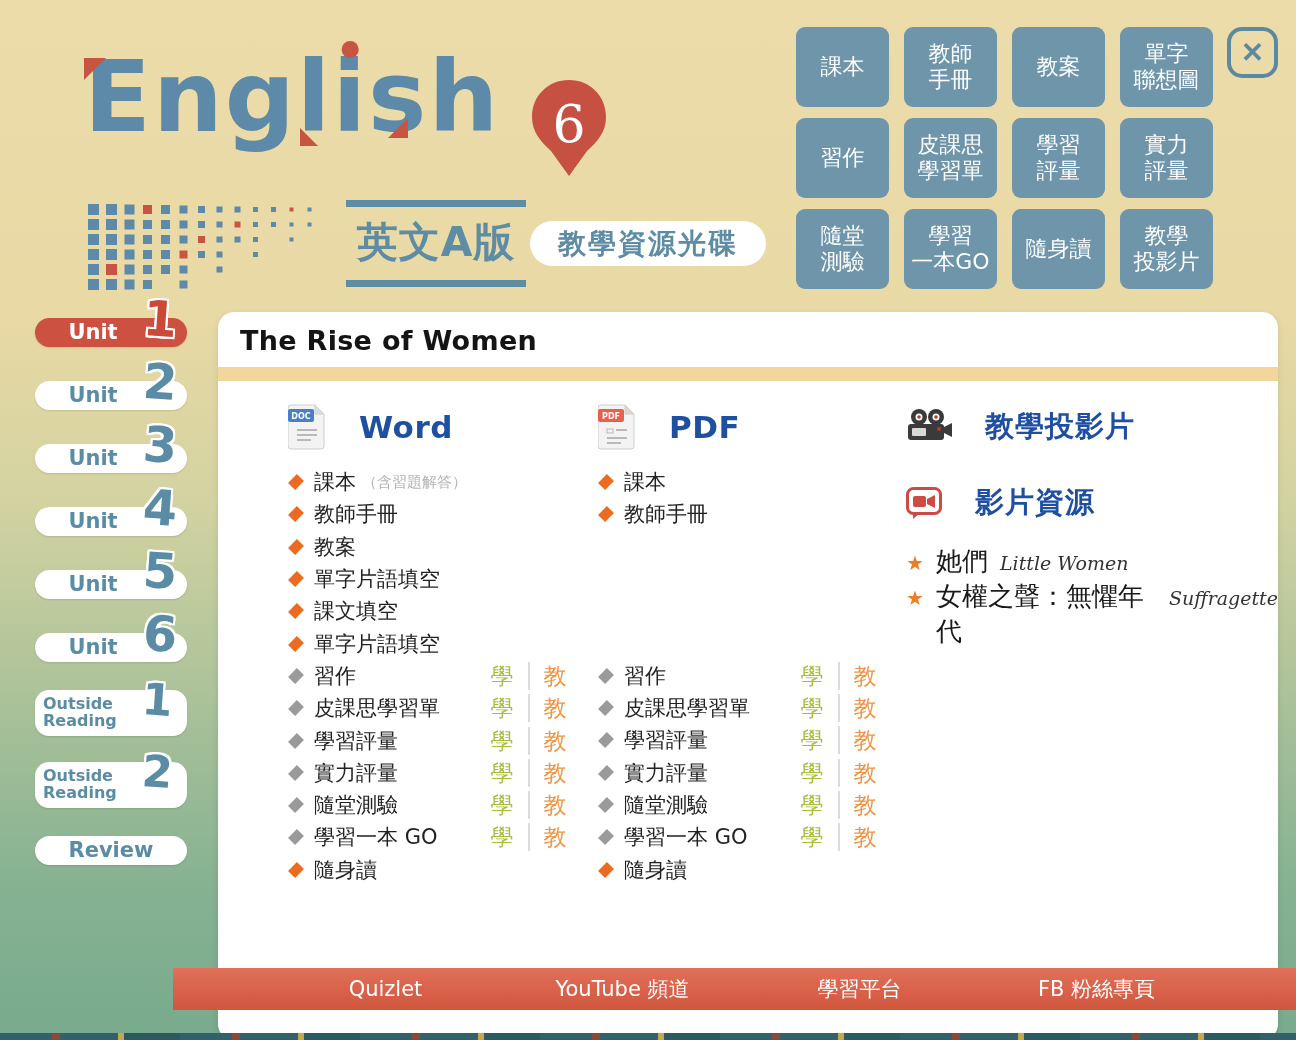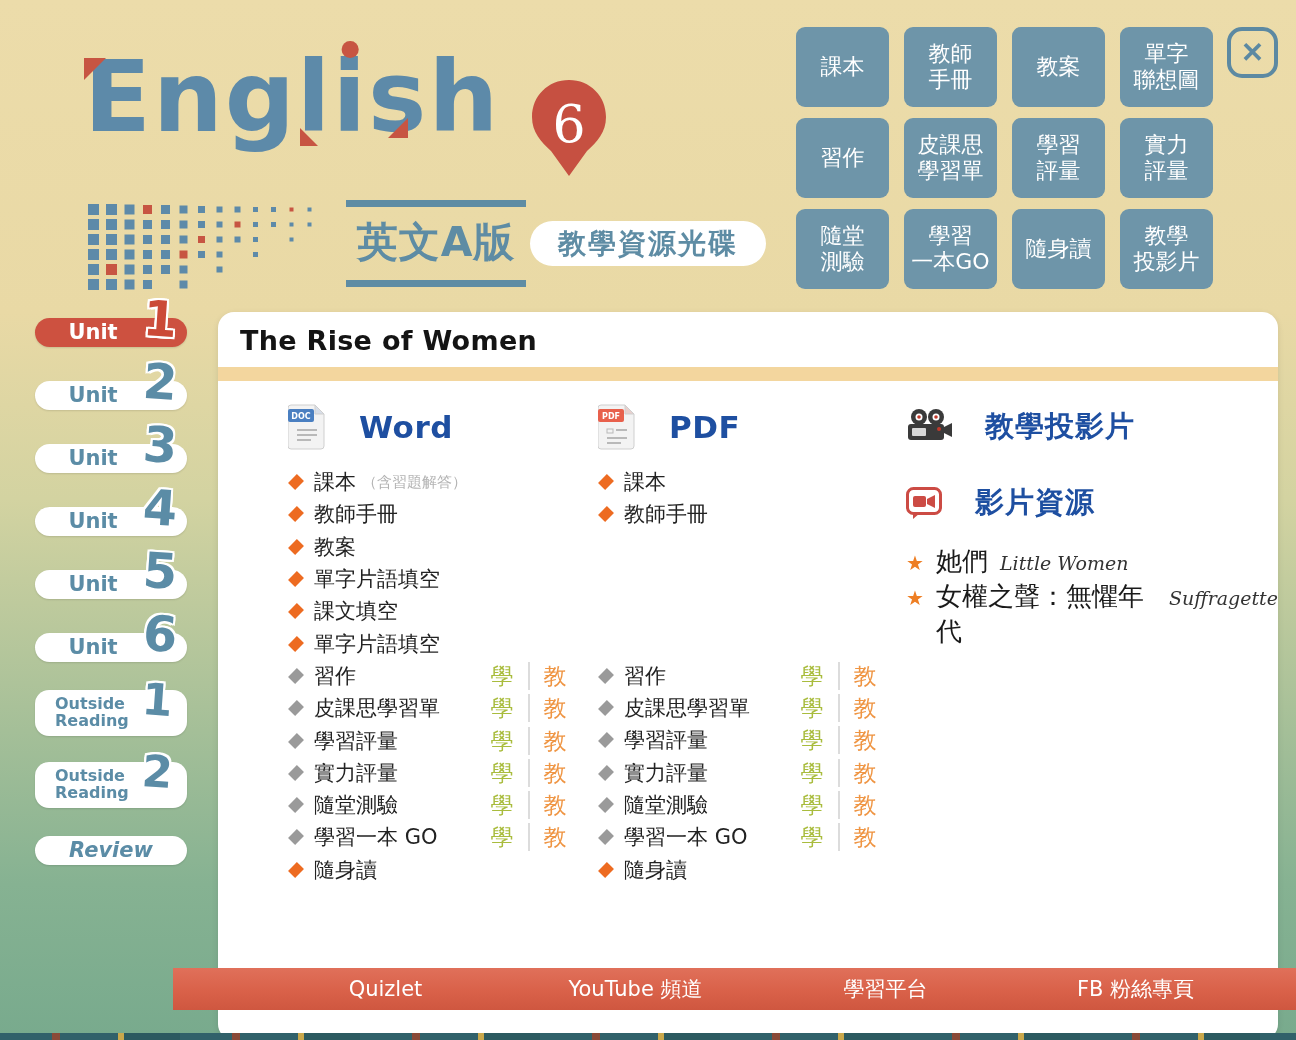--- a/index.html
+++ b/index.html
@@ -52,25 +52,25 @@
   .side-item .pill-num { position:absolute; right:10px; top:-23px; font-size:49px; font-weight:bold;
     color:#5b8ca6; transform:rotate(4deg); line-height:1;
     text-shadow:2px 0 0 #fff,-2px 0 0 #fff,0 2px 0 #fff,0 -2px 0 #fff,2px 2px 0 #fff,-2px -2px 0 #fff,2px -2px 0 #fff,-2px 2px 0 #fff; }
   .side-item.active { background:#cd5140; }
   .side-item.active .pill-label { color:#fff; }
   .side-item.active .pill-num { color:#cb4a37; }
   .side-item:nth-child(1){top:318px;} .side-item:nth-child(2){top:381px;}
   .side-item:nth-child(3){top:444px;} .side-item:nth-child(4){top:507px;}
   .side-item:nth-child(5){top:570px;} .side-item:nth-child(6){top:633px;}
   .side-item.tall { height:46px; border-radius:14px; }
-  .side-item.tall .pill-label { font-size:16px; justify-content:flex-start; padding-left:20px; }
+  .side-item.tall .pill-label { font-size:16px; justify-content:flex-start; padding-left:8px; }
   .side-item.tall .pill-num { font-size:44px; top:-12px; right:14px; }
   .side-item:nth-child(7){top:690px;} .side-item:nth-child(8){top:762px;}
   .side-item:nth-child(9){top:836px;}
-  .side-item.review .pill-label { right:0;font-style:italic; }
+  .side-item.review .pill-label { right:0; }
 
   
   .panel { position:absolute; left:218px; top:312px; width:1060px; height:728px;
     background:#fff; border-radius:16px; box-shadow:0 2px 6px rgba(0,0,0,.10); overflow:hidden; }
   .panel-title { position:absolute; left:22px; top:13px; font-size:27px; font-weight:bold;
     color:#141414; letter-spacing:.3px; }
   .band { position:absolute; left:0; top:55px; width:100%; height:14px; background:#f3d69e; }
 
   .col { position:absolute; top:90px; }
   .col-word { left:70px; } .col-pdf { left:380px; } .col-media { left:688px; }
@@ -97,21 +97,21 @@
   .movie-row { display:flex; align-items:baseline; height:35px; cursor:pointer; }
   .star { color:#ee7e23; font-size:20px; margin-right:12px; }
   .movie-title { font-size:26px; color:#1a1a1a; }
   .movie-en { font-family:"DejaVu Serif","Liberation Serif",serif; font-style:italic;
     font-size:19px; color:#333; margin-left:12px; }
 
   
   .footer-bar { position:absolute; left:173px; top:968px; width:1123px; height:42px;
     background:linear-gradient(180deg,#e0705a 0%,#d96149 55%,#cf5740 100%); }
   .footer-links { position:absolute; left:100px; top:0; height:42px; display:grid;
-    grid-template-columns:repeat(4,225px); gap:25px; }
+    grid-template-columns:repeat(4,225px); gap:12px; }
   .footer-link { color:#fff; font-size:21px; display:flex; align-items:center;
     justify-content:center; cursor:pointer; white-space:nowrap; }
   .publisher { position:absolute; left:28px; top:1030px; display:flex; align-items:center;
     gap:10px; color:#fff; }
   .publisher-name { font-family:"DejaVu Serif","Liberation Serif",serif; font-size:27px;
     letter-spacing:4px; }
   .bottom-strip { position:absolute; left:0; bottom:0; width:1296px; height:7px;
     background:repeating-linear-gradient(90deg,#31616a 0 52px,#8a4a38 52px 60px,#31616a 60px 118px,#c9a84c 118px 124px,#2c5a60 124px 180px); }
 </style>
 </head>

